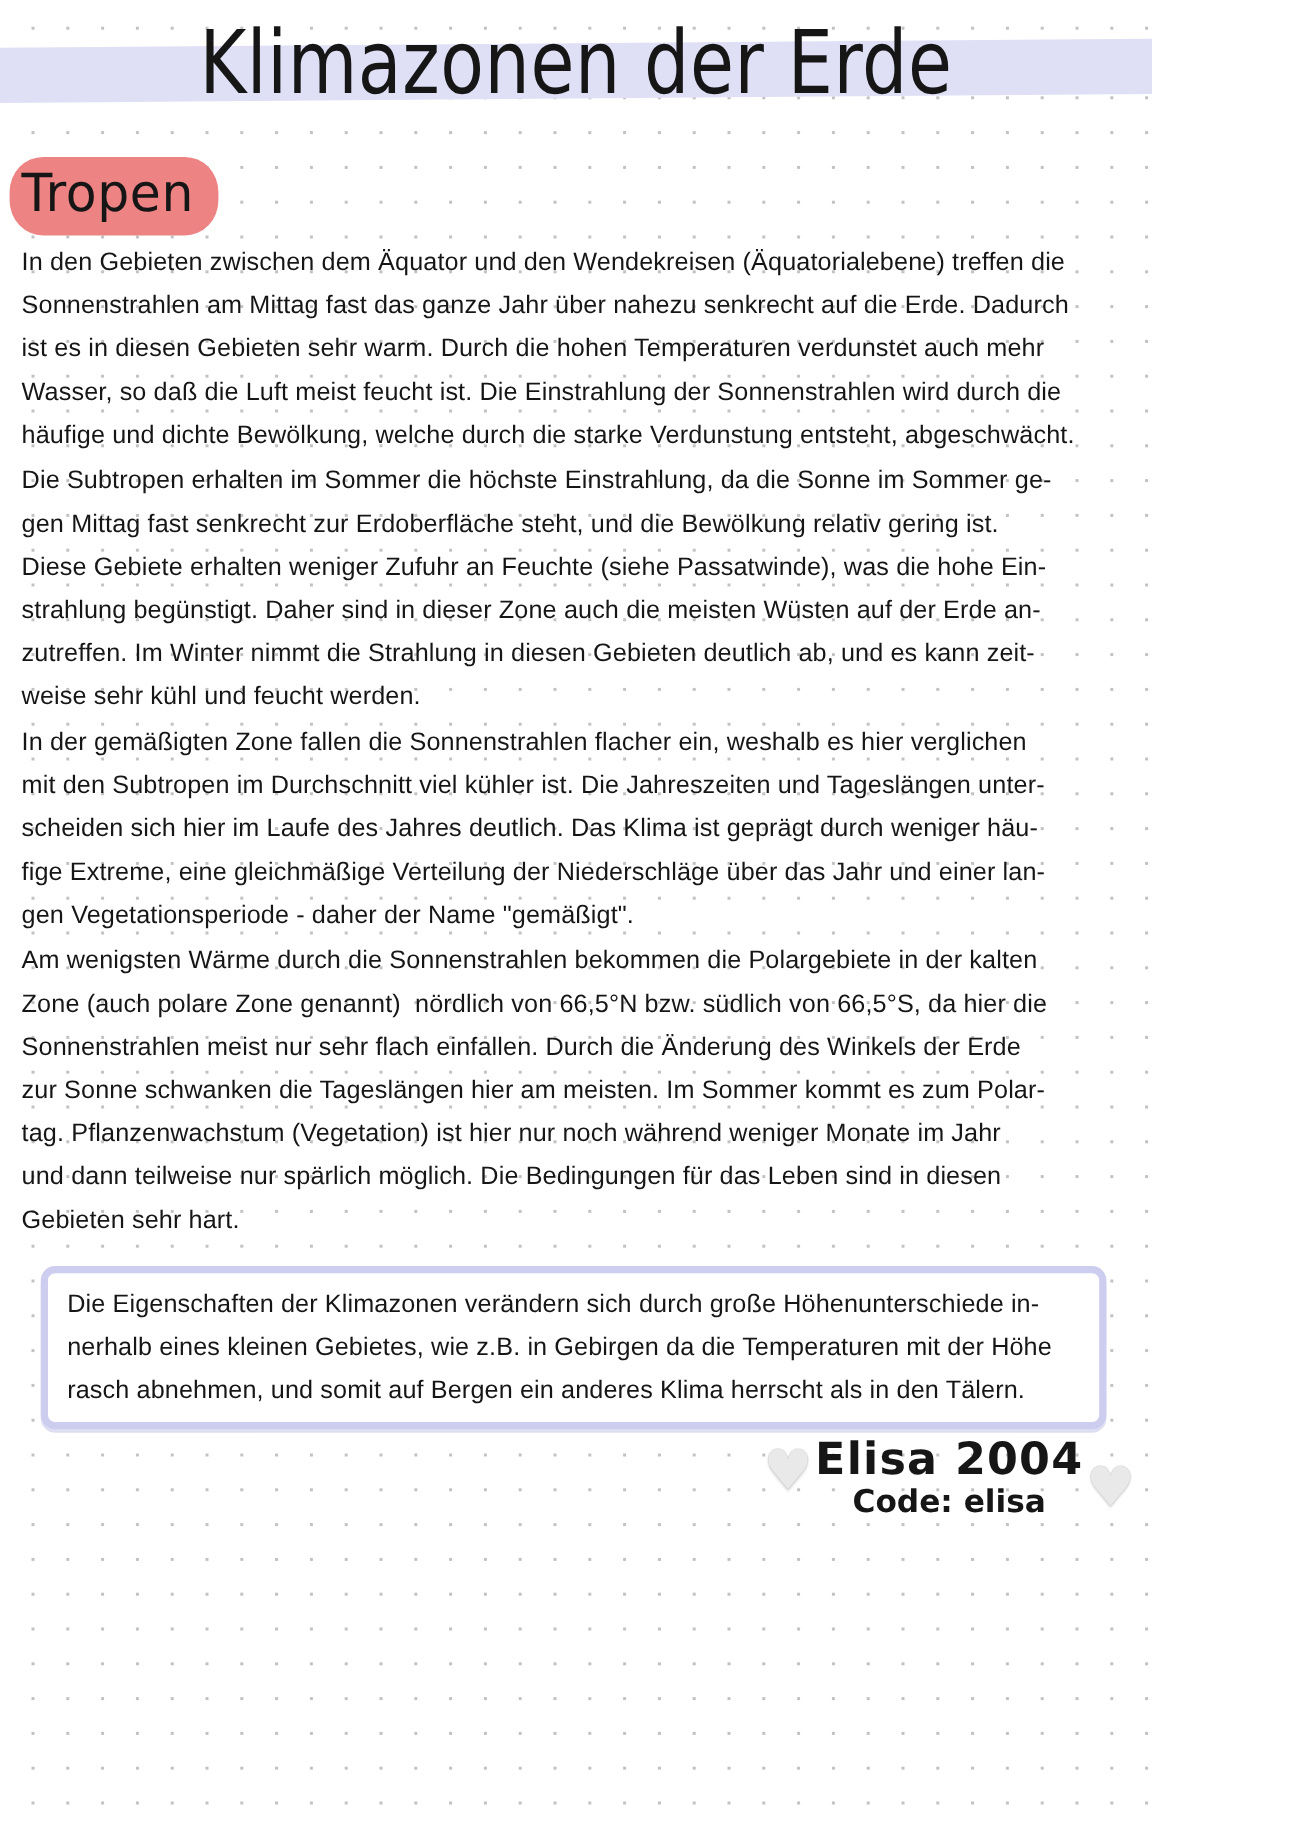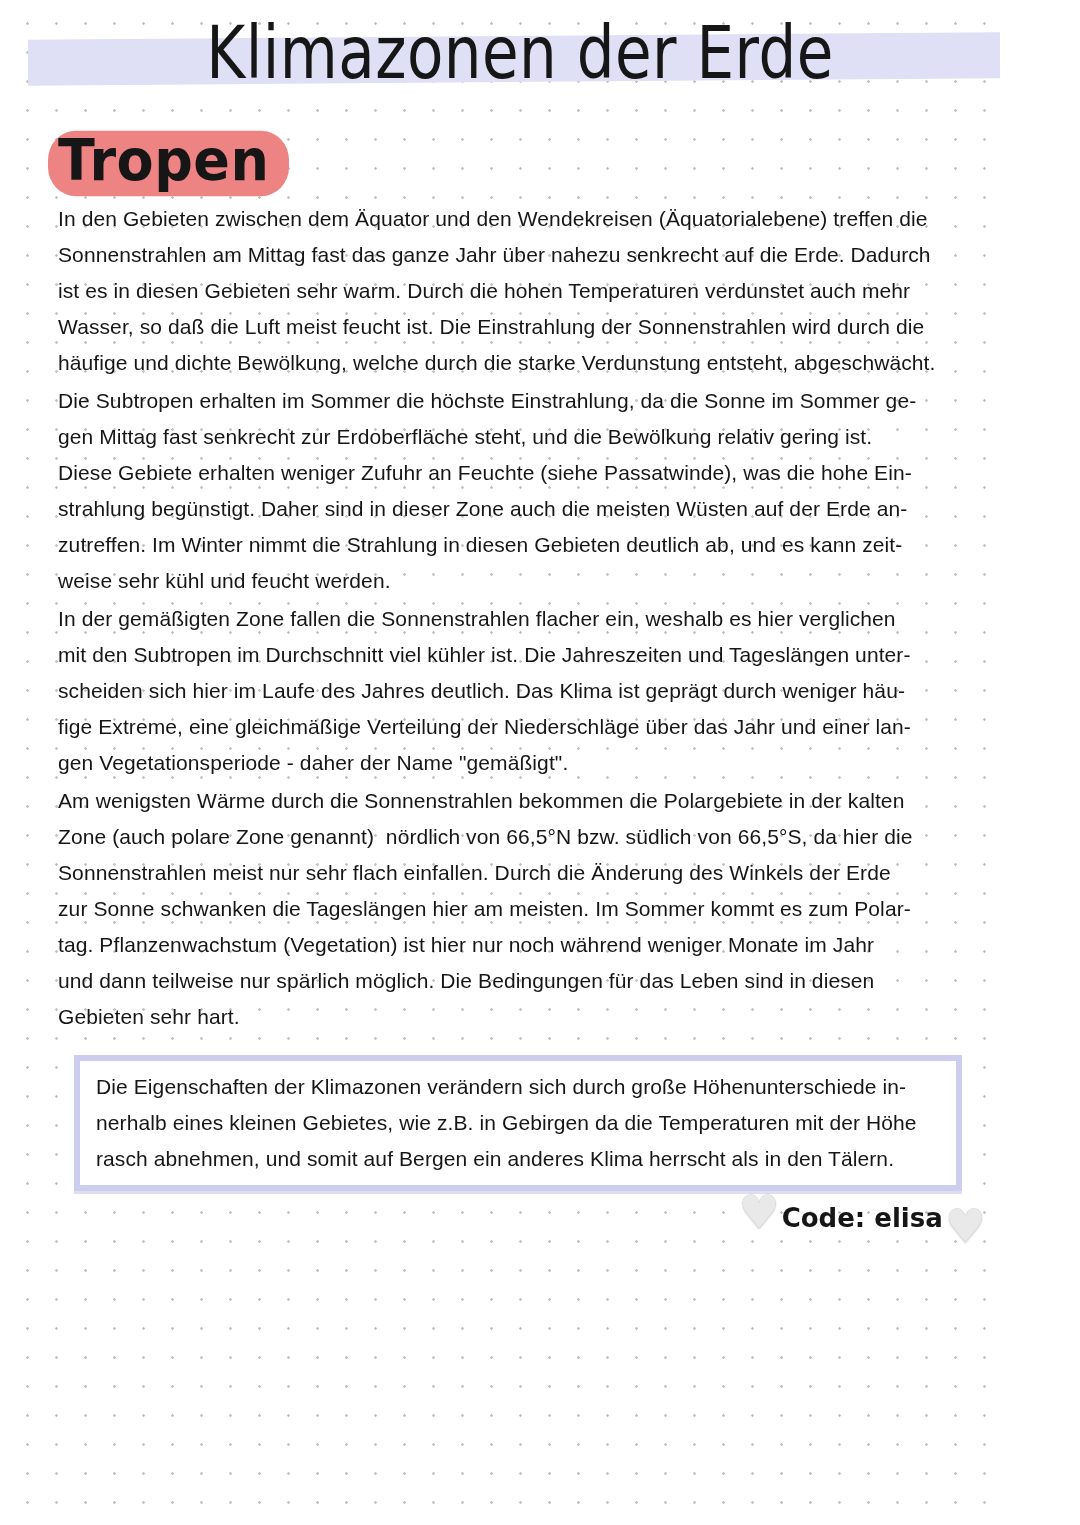--- a/index.html
+++ b/index.html
@@ -9,21 +9,20 @@
     position: relative;
     width: 960px;
     height: 1525px;
     overflow: hidden;
     background-color: #ffffff;
     background-image: radial-gradient(circle, var(--dot-color, #c2c2c2) 1.3px, rgba(255,255,255,0) 1.45px);
     background-size: 29px 29px;
     background-position: 13px 9px;
     font-family: "Liberation Sans", sans-serif;
     color: #161616;
-    padding-left: 40px;
   }
 
   
   .header { position: relative; height: 112px; }
   .title-band {
     position: absolute;
     left: -12px; right: -12px;
     top: 36px; height: 46px;
     transform: rotate(-0.45deg);
   }
@@ -37,22 +36,22 @@
     line-height: 102px;
     letter-spacing: 0.5px;
     transform: scaleY(1.18) scaleX(0.96);
     transform-origin: 50% 40%;
   }
 
   
   .section h2 {
     margin: 20px 0 6px 8px;
     font-family: "DejaVu Sans", sans-serif;
-    font-weight: bold;
-    font-size: 54px;
+    font-weight: normal;
+    font-size: 42px;
     line-height: 58px;
     letter-spacing: 0.5px;
   }
   .hl {
     display: inline-block;
     border-radius: 28px;
     padding: 0 20px 5px 10px;
     transform: scaleY(1.04);
   }
   .para {
@@ -61,21 +60,21 @@
     line-height: 36px;
     font-weight: 500;
     white-space: pre;
     letter-spacing: 0.1px;
   }
 
   
   .note-box {
     margin: 20px 38px 0 34px;
     border: 6px solid;
-    border-radius: 0;
+    border-radius: 12px;
     background: #ffffff;
     padding: 8px 16px;
     box-shadow: 0 3px 0 rgba(160,160,222,0.35);
   }
   .note-box .para { margin: 0; }
 
   
   .signature {
     margin-top: 4px;
     display: flex;
@@ -156,18 +155,19 @@
 
   <div class="note-box" style="border-color: rgb(205, 205, 240);">
     <div class="para">Die Eigenschaften der Klimazonen verändern sich durch große Höhenunterschiede in-
 nerhalb eines kleinen Gebietes, wie z.B. in Gebirgen da die Temperaturen mit der Höhe
 rasch abnehmen, und somit auf Bergen ein anderes Klima herrscht als in den Tälern.</div>
   </div>
 
   <div class="signature">
     <span class="heart left">♥</span>
     <span class="sig-block">
+      <span class="sig-name">Elisa 2004</span>
       <span class="sig-code">Code: elisa</span>
     </span>
     <span class="heart right">♥</span>
   </div>
 
 </div>
 
 </body></html>

